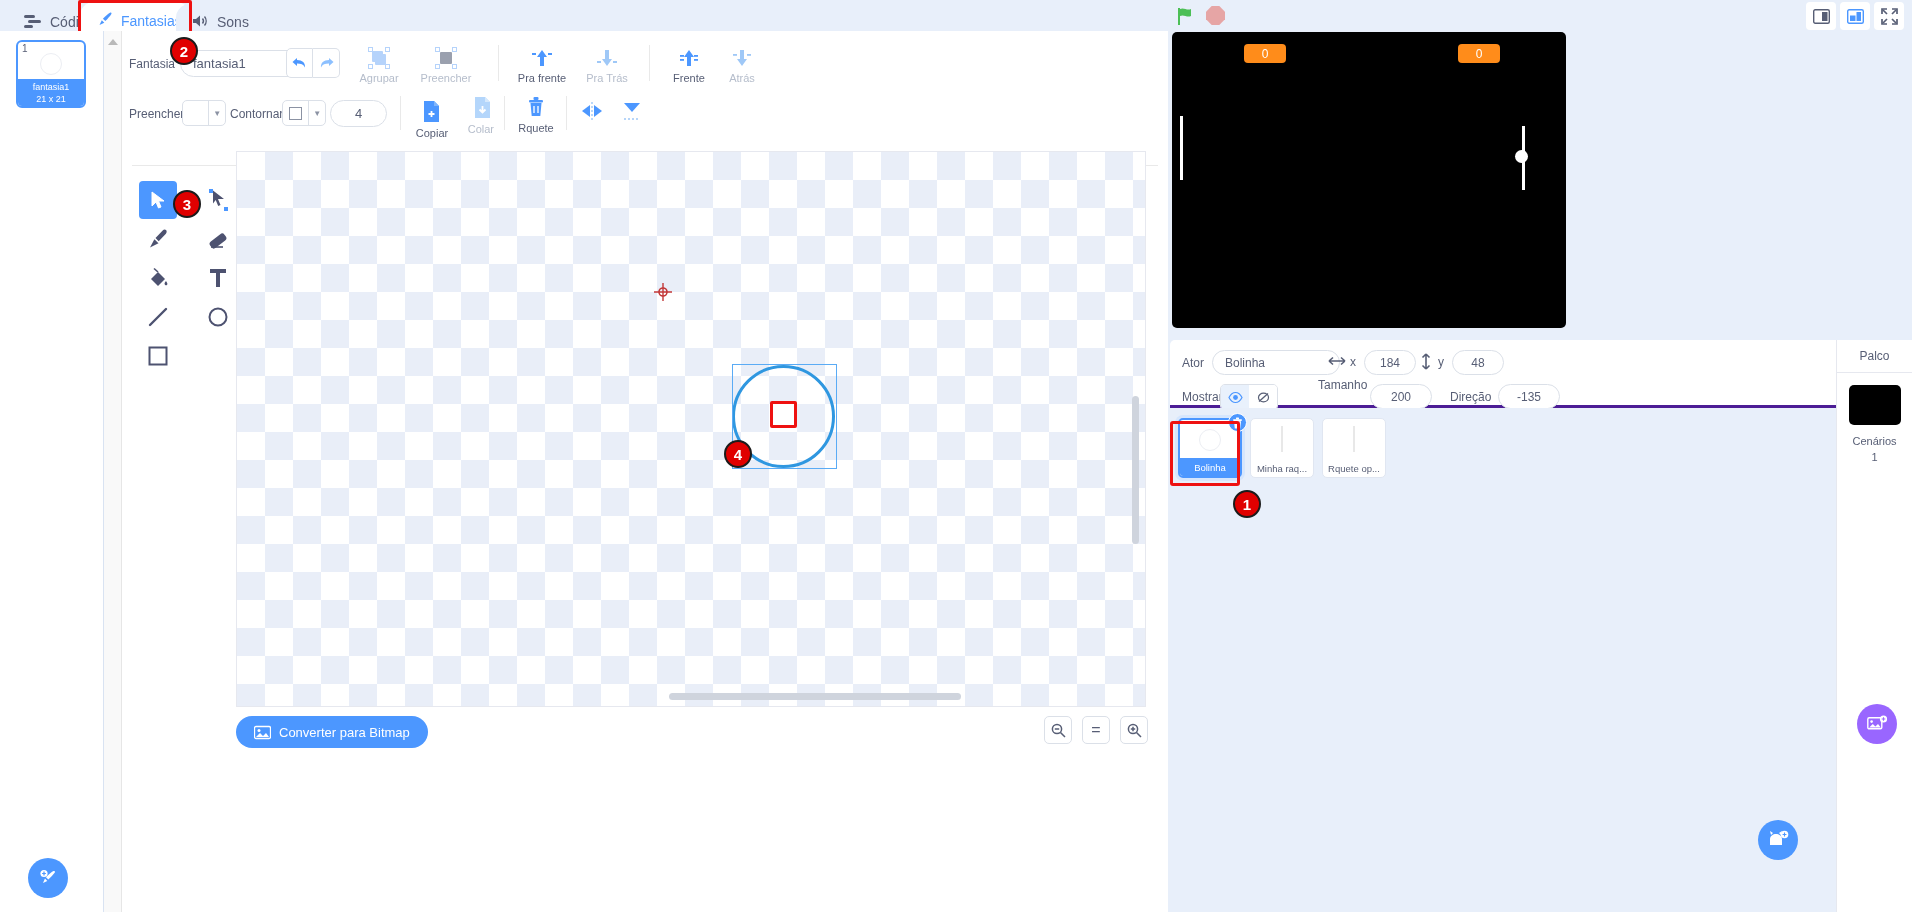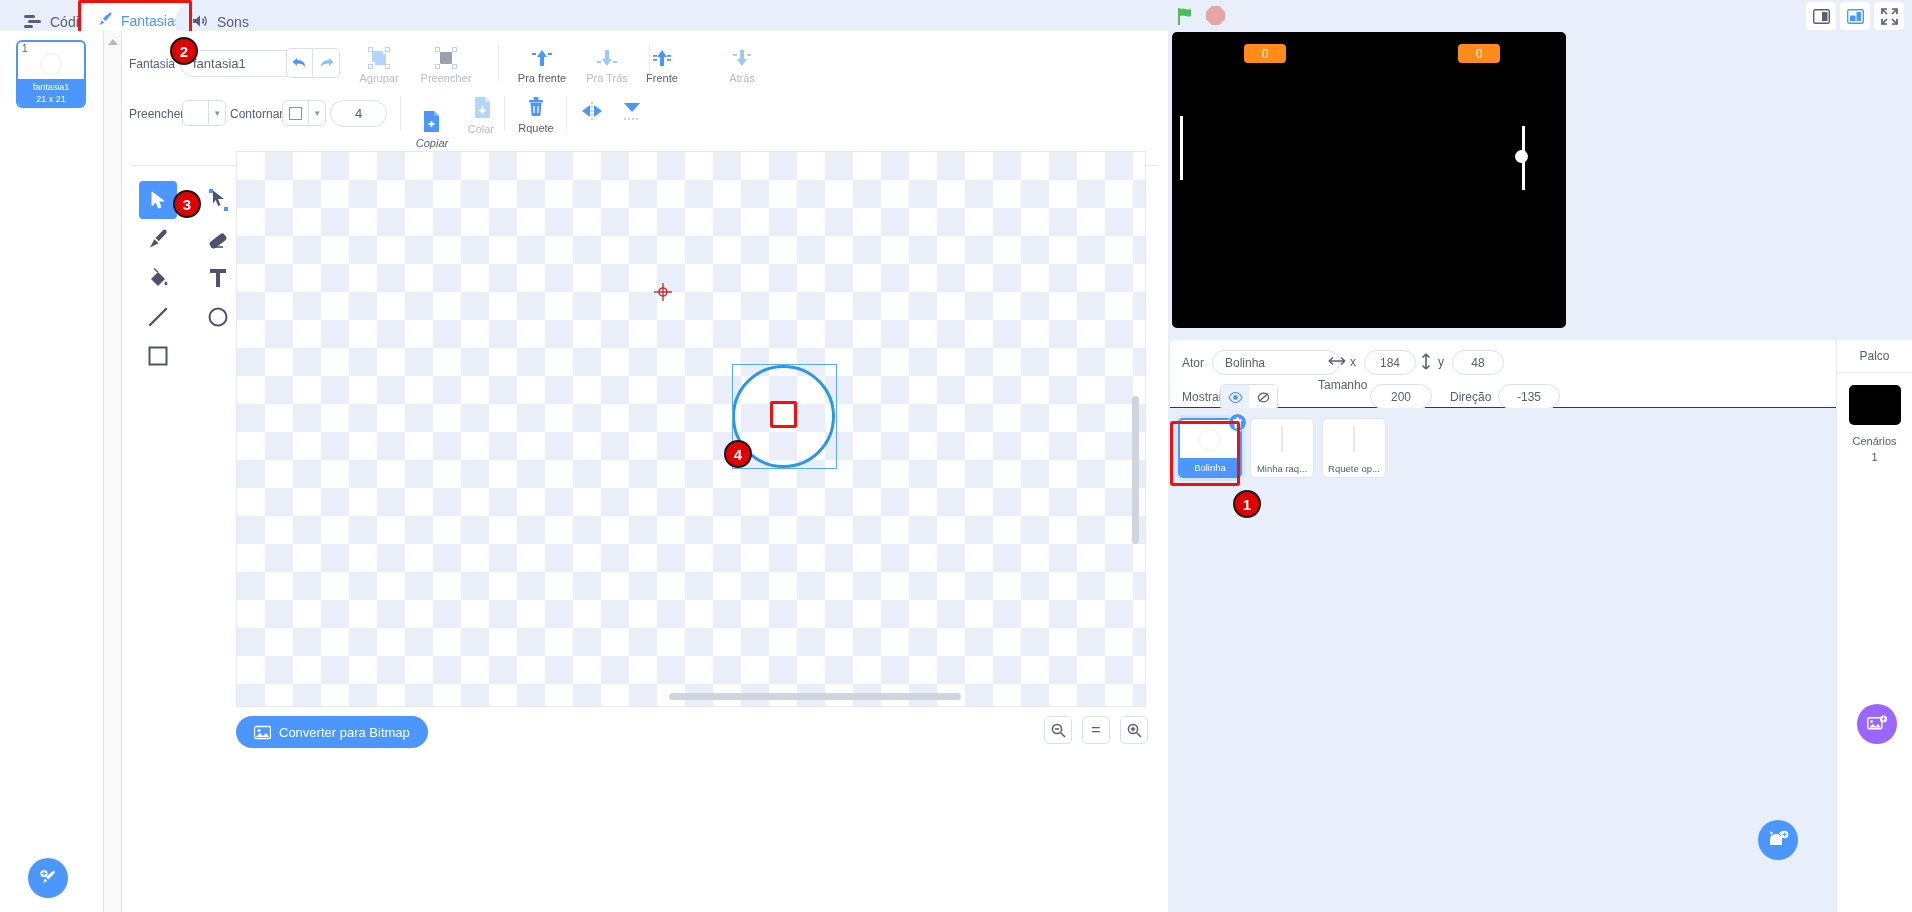--- a/index.html
+++ b/index.html
@@ -198,21 +198,21 @@
     min-width: 42px; padding: 0 8px;
   }
   .paddle { position: absolute; background: #fff; width: 3px; }
   .ball { position: absolute; width: 13px; height: 13px; border-radius: 50%; background: #fff; }
 
   
   .spritepanel {
     position: absolute; left: 2px; top: 340px; width: 666px; height: 572px;
     background: #fff; border-radius: 5px 0 0 0;
   }
-  .infobar { position: absolute; left: 0; top: 0; width: 100%; height: 68px; border-bottom: 1px solid #4c1d95; }
+  .infobar { position: absolute; left: 0; top: 0; width: 100%; height: 68px; border-bottom: 3px solid #4c1d95; }
   .fieldlbl { position: absolute; font-size: 12px; color: #575e75; }
   .roundinput {
     position: absolute; border: 1px solid #dbe0e8; border-radius: 16px; background: #fff;
     height: 25px; font-size: 12px; color: #575e75; display: flex; align-items: center;
   }
   .roundinput.ctr { justify-content: center; }
   .roundinput.lft { padding-left: 12px; }
   .showtoggle { position: absolute; display: flex; border: 1px solid #dbe0e8; border-radius: 5px; overflow: hidden; }
   .showtoggle .tg { width: 28px; height: 25px; display: flex; align-items: center; justify-content: center; background: #fff; cursor: pointer; }
   .showtoggle .tg.on { background: #e9f1fc; }
@@ -375,21 +375,21 @@
         <svg width="22" height="22" viewBox="0 0 22 22">
           <path d="M11 19 6 12h3V3h4v9h3z" fill="#9fc8f7"></path>
           <rect x="1" y="14" width="4" height="2" fill="#9fc8f7"></rect>
             <rect x="17" y="14" width="4" height="2" fill="#9fc8f7"></rect>
         </svg>
         <span>Pra Trás</span>
       </div>
 
       <div class="vdiv" style="left:527px;top:14px;height:36px;"></div>
 
-      <div class="tbtn" style="left:510px;top:16px;width:60px;">
+      <div class="tbtn" style="left:537px;top:16px;width:60px;">
         <svg width="22" height="22" viewBox="0 0 22 22">
           <path d="M11 3 16 10h-3v9h-4v-9H6z" fill="#4c97ff"></path>
           <rect x="2" y="8" width="4" height="1.8" fill="#4c97ff"></rect>
             <rect x="16" y="8" width="4" height="1.8" fill="#4c97ff"></rect>
           <rect x="2" y="12" width="4" height="1.8" fill="#4c97ff"></rect>
             <rect x="16" y="12" width="4" height="1.8" fill="#4c97ff"></rect>
         </svg>
         <span>Frente</span>
       </div>
 
@@ -417,21 +417,21 @@
             <span style="display:block;width:13px;height:13px;border:1.4px solid #8b92a3;"></span>
           </div>
         <div class="sep"></div>
         <div class="caret">▼</div>
       </div>
 
       <div class="pillinput" style="position:absolute;left:208px;top:14px;width:57px;justify-content:center;">4</div>
 
       <div class="vdiv" style="left:278px;top:10px;height:34px;"></div>
 
-      <div class="tbtn" style="left:288px;top:24px;width:44px;font-style:italic;">
+      <div class="tbtn" style="left:288px;top:14px;width:44px;">
         <svg width="22" height="24" viewBox="0 0 22 24">
           <path d="M3 1h10l5 5v16H3z" fill="#4c97ff"></path>
             <path d="M13 1v5h5" fill="#7fb5fb"></path>
           <path d="M10.5 11v6M7.5 14h6" stroke="#fff" stroke-width="1.8"></path>
         </svg>
         <span>Copiar</span>
       </div>
 
       <div class="tbtn dis" style="left:332px;top:10px;width:40px;align-items:flex-end;">
         <svg width="22" height="24" viewBox="0 0 22 24">

